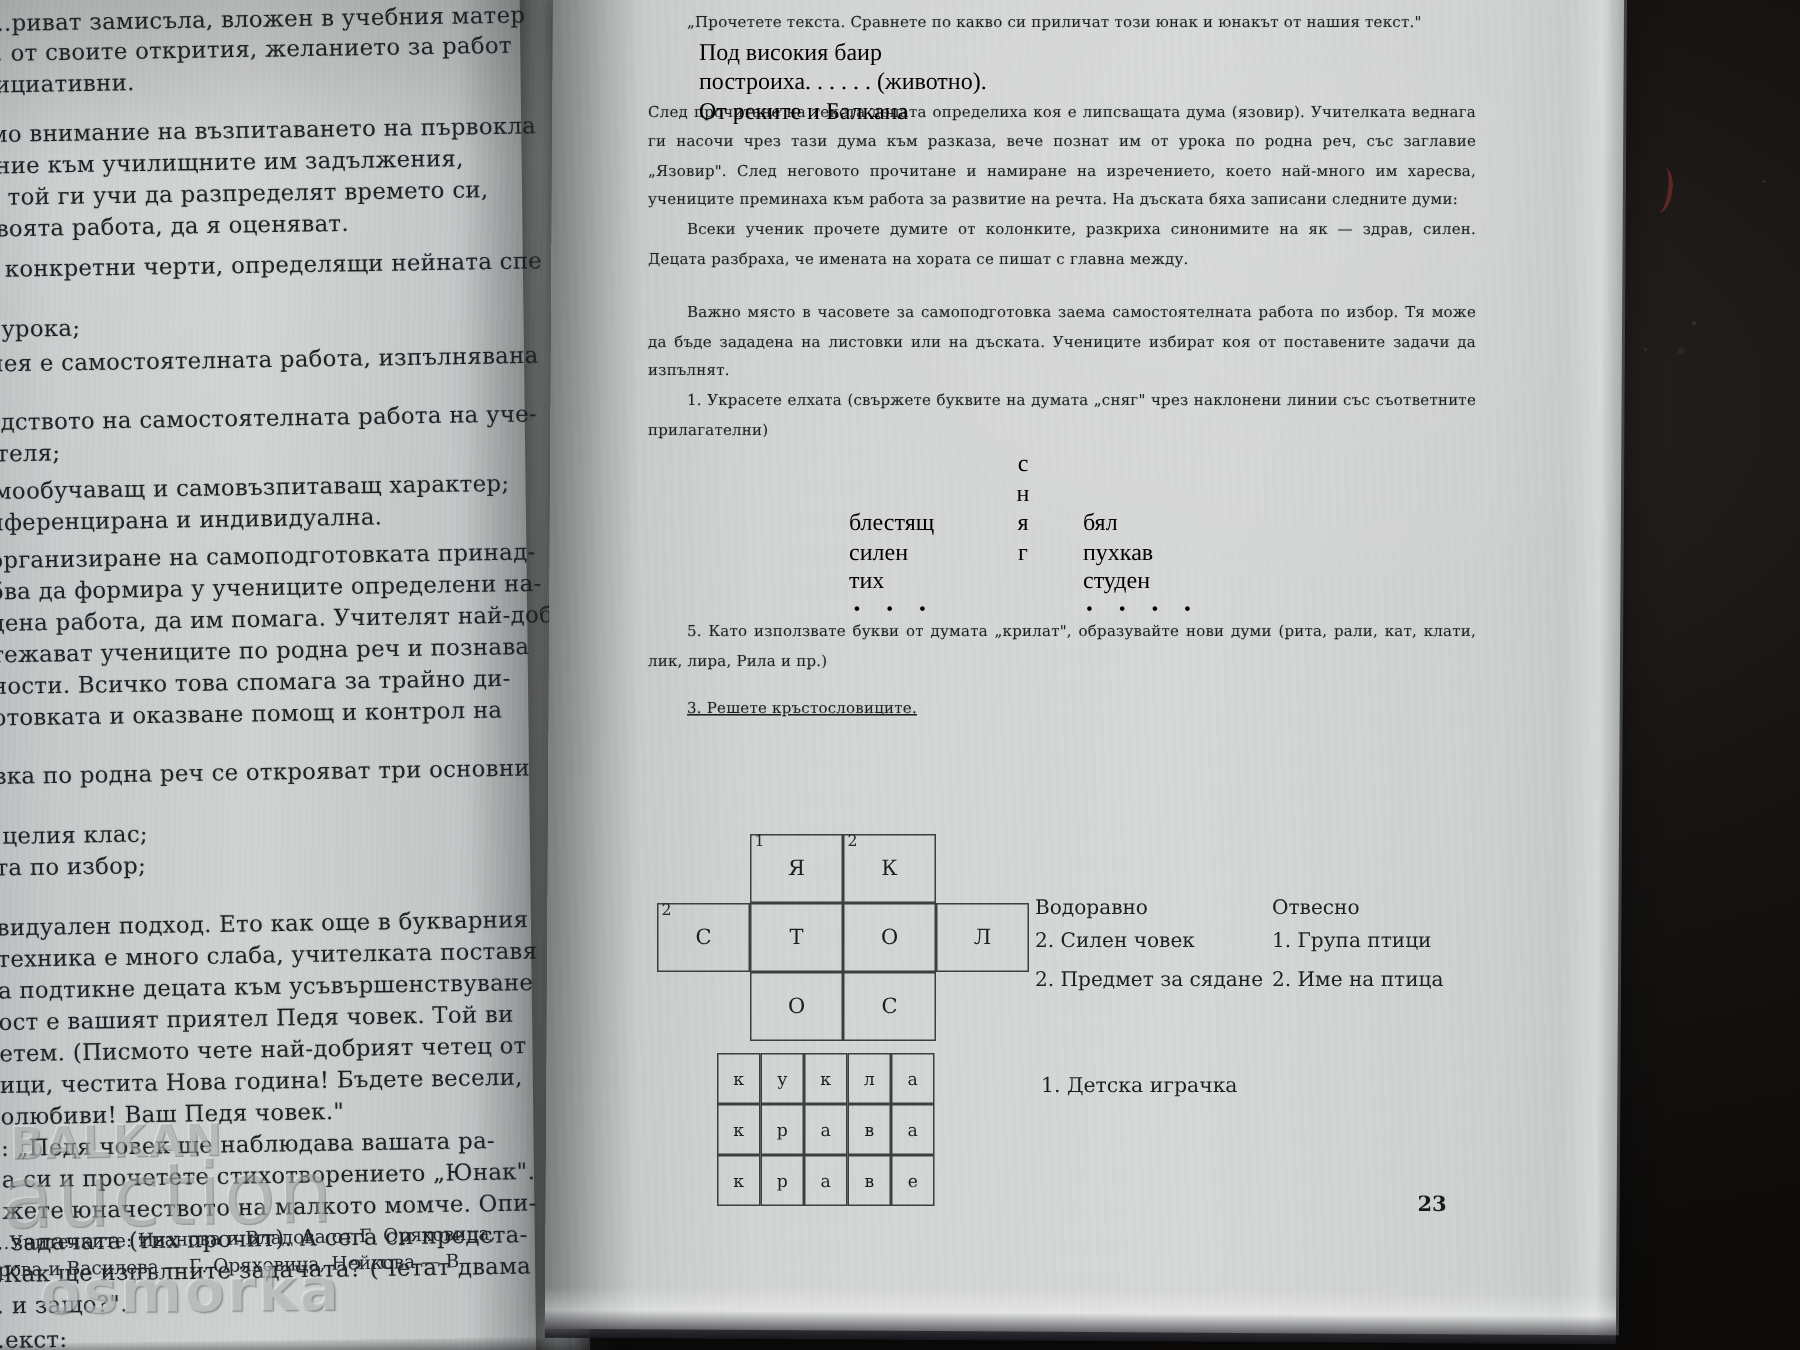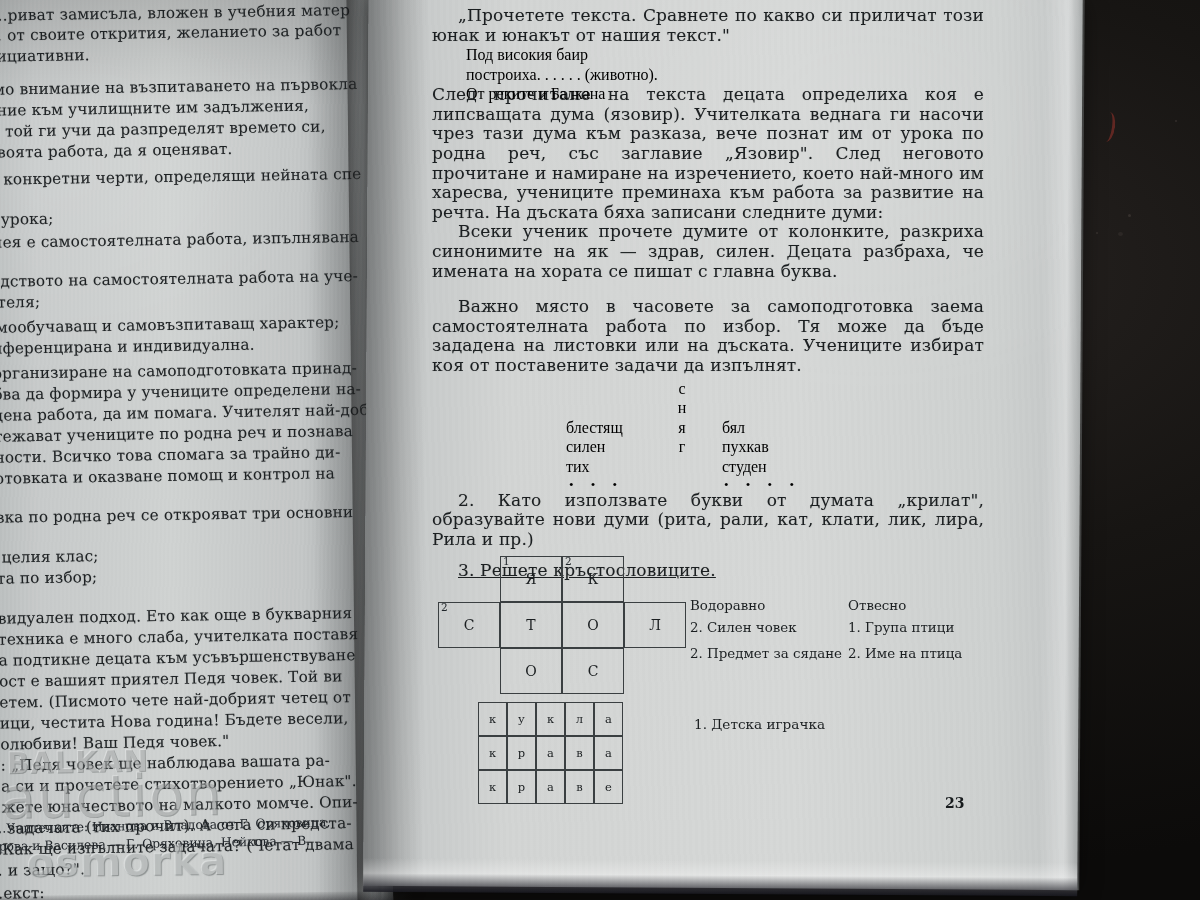--- a/index.html
+++ b/index.html
@@ -113,21 +113,21 @@
   .page-right .rightCurl{position:absolute;right:-2px;top:0;bottom:0;width:40px;
     background:linear-gradient(to right, rgba(0,0,0,0), rgba(255,255,255,.30) 60%, rgba(120,124,124,.45));}
   .page-right .botCurl{position:absolute;left:0;right:0;bottom:-6px;height:34px;
     background:linear-gradient(to bottom, rgba(0,0,0,0), rgba(255,255,255,.34) 45%, rgba(25,25,32,.9));}
 
   
   .rt{position:absolute;left:432px;top:0;width:580px;}
   .rt p, .rt div.lnrow{
     margin:0;color:#1b1f21;
     font-family:"DejaVu Serif", serif;
-    font-size:17px;
+    font-size:10px;
     line-height:19.6px;
     letter-spacing:.15px;
     text-shadow:0 0 1px rgba(70,70,70,.30);
   }
   .just{text-align:justify;text-align-last:left;}
   .ind{text-indent:26px;}
 
   .twocolpoem{position:relative;height:58px;}
   .poemL{position:absolute;left:34px;top:0;}
   .poemR{position:absolute;left:310px;top:0;}
@@ -343,24 +343,25 @@
       <div class="poemL">
         <div class="poemrow">Под високия баир</div>
         <div class="poemrow">построиха. . . . . . (животно).</div>
         <div class="poemrow">От реките и Балкана</div>
       </div>
     </div>
 
     <p class="just" style="width:552px;margin-top:-18px;">След прочитане на текста децата определиха коя е липсващата дума (язовир). Учителката веднага ги насочи чрез тази дума към разказа, вече познат им от урока по родна реч, със заглавие „Язовир". След неговото прочитане и намиране на изречението, което най-много им харесва, учениците преминаха към работа за развитие на речта. На дъската бяха записани следните думи:</p>
 
 
-    <p class="just ind" style="width:552px;margin-top:0px;">Всеки ученик прочете думите от колонките, разкриха синонимите на як — здрав, силен. Децата разбраха, че имената на хората се пишат с главна буква.</p>
+    <p class="just ind" style="width:552px;margin-top:0px;">Всеки ученик прочете думите от колонките, разкриха синонимите на як — здрав, силен. Децата разбраха, че имената на хората се пишат с главна между.</p>
 
     <p class="just ind" style="width:552px;margin-top:16px;">Важно място в часовете за самоподготовка заема самостоятелната работа по избор. Тя може да бъде зададена на листовки или на дъската. Учениците избират коя от поставените задачи да изпълнят.</p>
 
+    <p class="just ind" style="width:552px;margin-top:0px;">1. Украсете елхата (свържете буквите на думата „сняг" чрез наклонени линии със съответните прилагателни)</p>
 
     <div class="treeblock">
       <div class="tb-letters">
         <div>с</div>
         <div>н</div>
       </div>
       <div class="tb-left">
         <div>блестящ</div>
         <div>силен</div>
         <div>тих</div>
@@ -371,21 +372,21 @@
       </div>
       <div class="tb-right">
         <div>бял</div>
         <div>пухкав</div>
         <div>студен</div>
       </div>
       <div class="tb-dotsL">• • •</div>
       <div class="tb-dotsR">• • • •</div>
     </div>
 
-    <p class="just ind" style="width:552px;margin-top:-4px;">2. Като използвате букви от думата „крилат", образувайте нови думи (рита, рали, кат, клати, лик, лира, Рила и пр.)</p>
+    <p class="just ind" style="width:552px;margin-top:-4px;">5. Като използвате букви от думата „крилат", образувайте нови думи (рита, рали, кат, клати, лик, лира, Рила и пр.)</p>
 
     <p class="ind" style="width:552px;margin-top:12px;text-decoration:underline;">3. Решете кръстословиците.</p>
   </div>
 
   <div class="cw1">
 
     <div class="cell" style="left:62px;top:0px;width:62px;height:46px;">
       <span class="num">1</span>
       <span>Я</span>
     </div>

